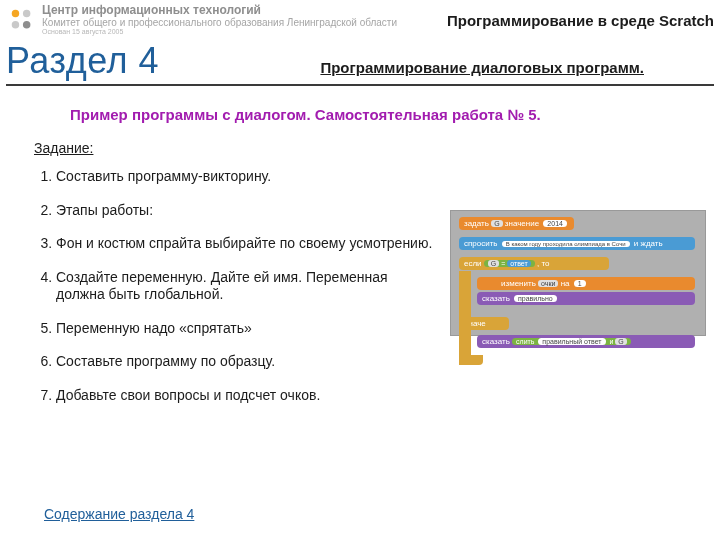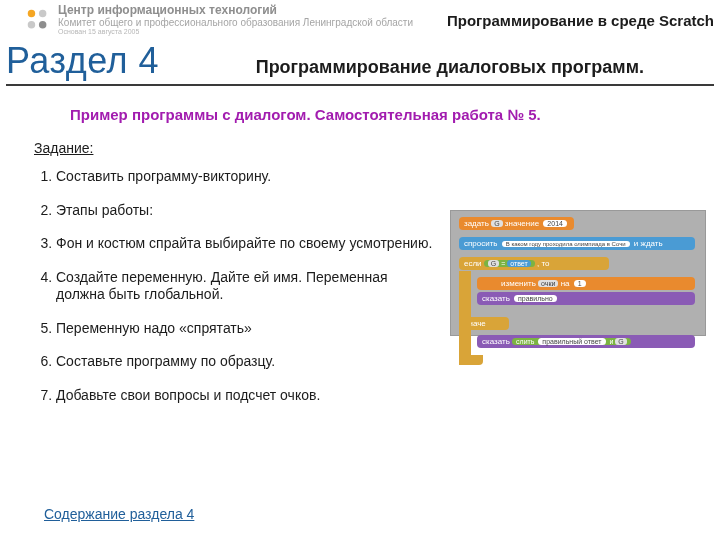--- a/index.html
+++ b/index.html
@@ -5,21 +5,21 @@
   * { margin: 0; padding: 0; box-sizing: border-box; }
   body {
     width: 720px; height: 540px;
     font-family: Arial, Helvetica, sans-serif;
     background: #fff;
     position: relative;
     overflow: hidden;
   }
   .brand {
     position: absolute;
-    left: 24px; top: 4px;
+    left: 8px; top: 4px;
     display: flex; align-items: center;
     gap: 6px;
     color: #8e8e8e;
     font-size: 12px;
   }
   .brand-icon { width: 28px; height: 28px; }
   .brand-text { line-height: 1.1; }
   .brand-text .bt1 { font-weight: bold; font-size: 12px; }
   .brand-text .bt2 { font-size: 10px; color: #a5a5a5; }
   .brand-text .bt3 { font-size: 7px; color: #b7b7b7; }
@@ -39,23 +39,24 @@
     padding-bottom: 2px;
   }
   .section-num {
     color: #205f9a;
     font-size: 36px;
     font-weight: 400;
     letter-spacing: 0.5px;
   }
   .section-sub {
     font-weight: bold;
-    font-size: 18px;
+    font-size: 15px;
     color: #1c1c1c;
     margin-right: 70px;
+    text-decoration: underline;
   }
   .content-title {
     position: absolute;
     left: 70px; top: 106px;
     font-weight: bold;
     font-size: 15px;
     color: #a21caf;
   }
   .task-label {
     position: absolute;

